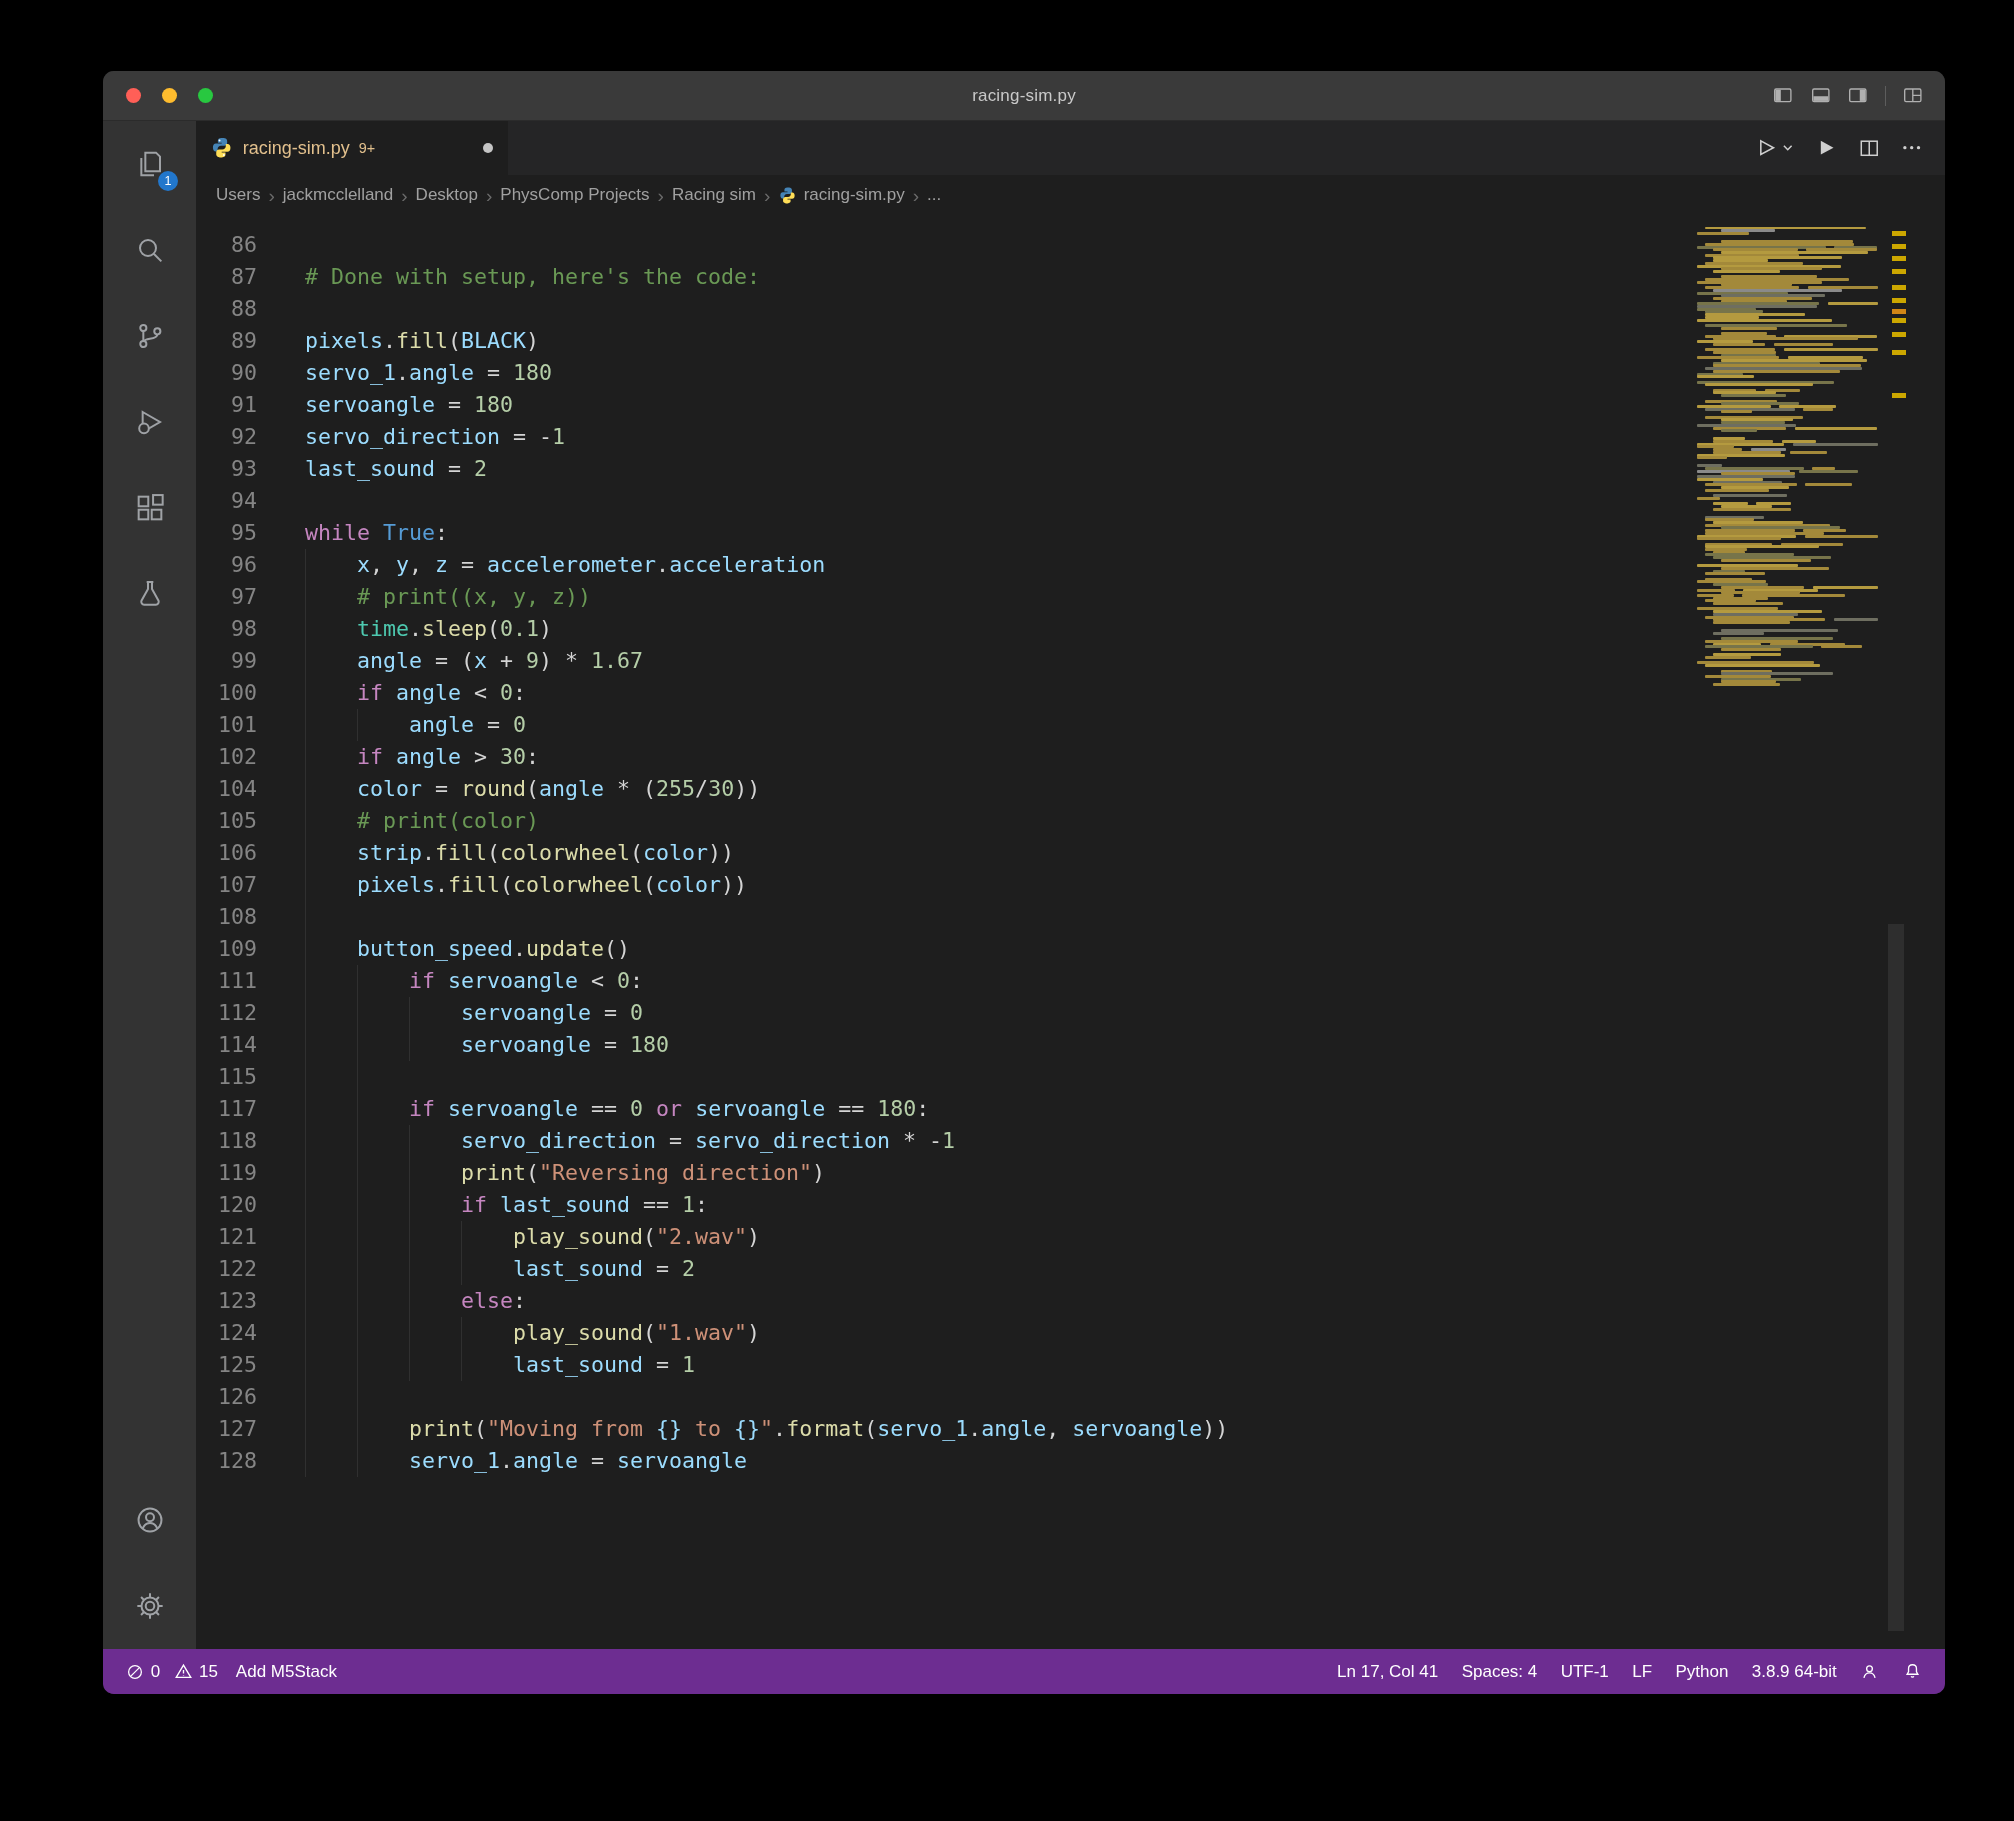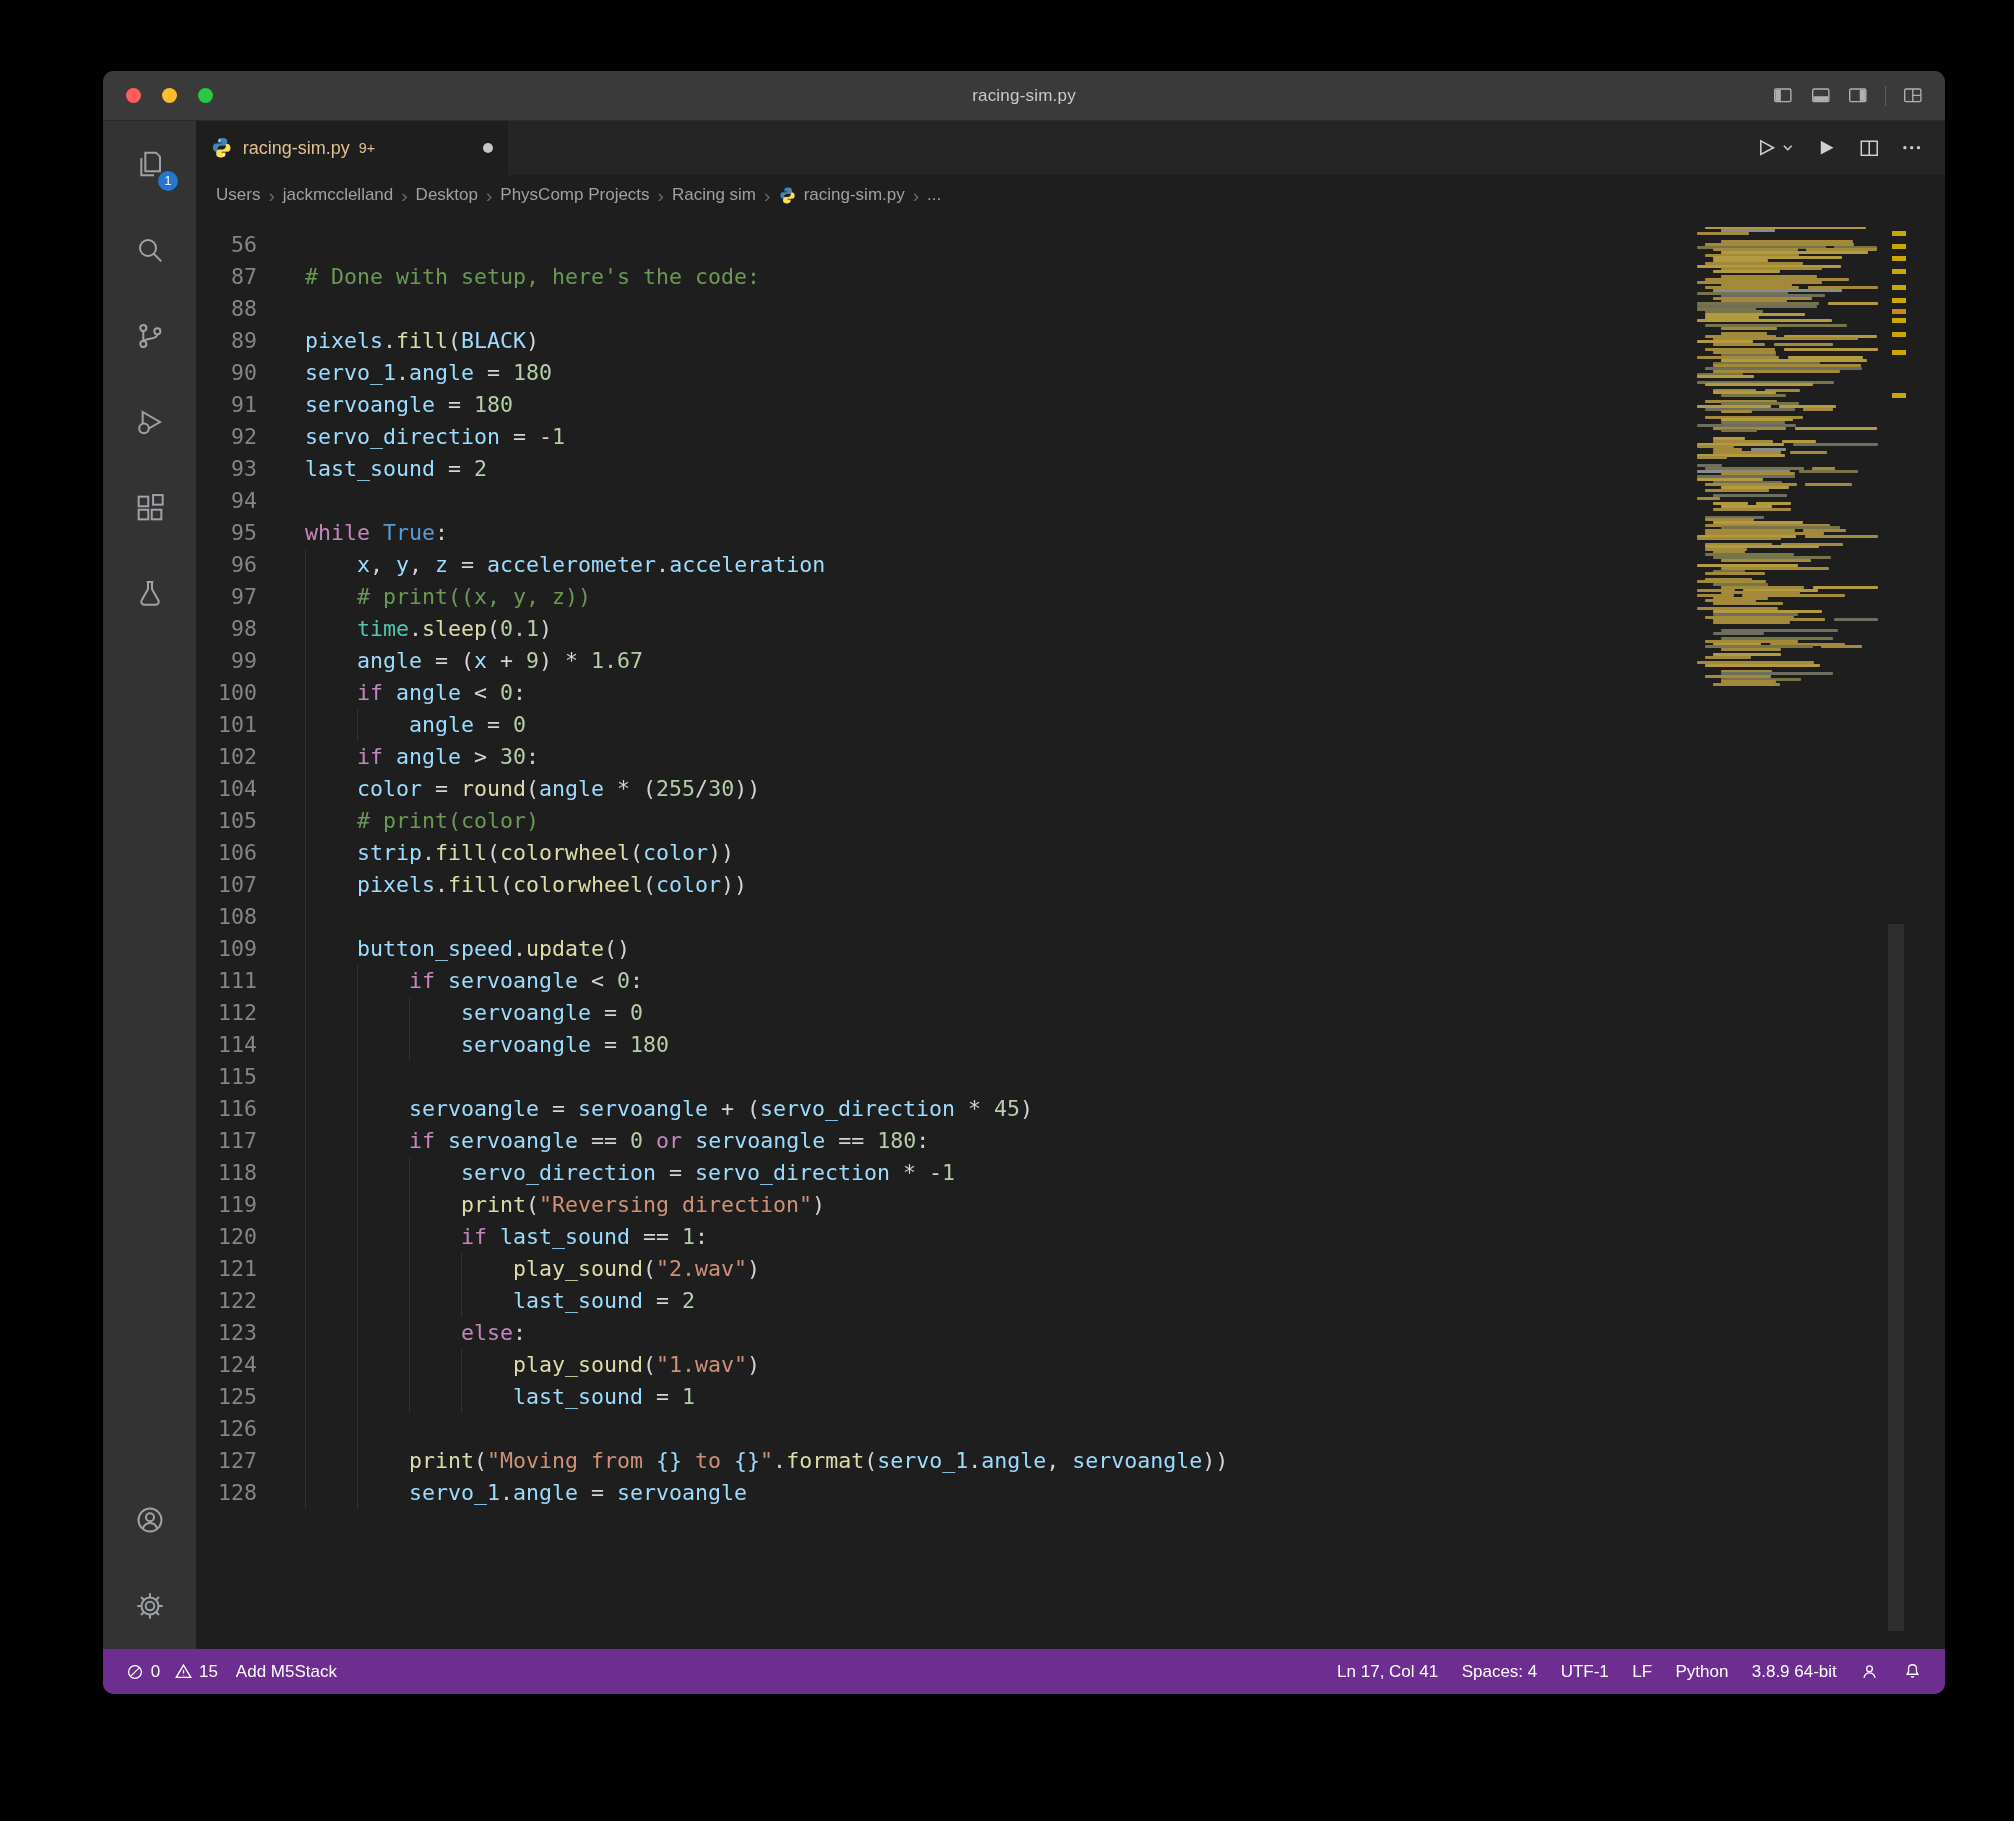--- a/index.html
+++ b/index.html
@@ -240,21 +240,21 @@
           </span>
           <span>racing-sim.py</span>
         </span>
         <span class="bc-sep">›</span>
         <span class="bc-item">...</span>
       </div>
 
       <div class="editor-area">
         <div class="code" id="code-lines">
             <div class="line">
-              <span class="ln">56</span>
+              <span class="ln">86</span>
               <span class="lc"></span>
             </div>
             <div class="line">
               <span class="ln">87</span>
               <span class="lc"><span class="tok-c"># Done with setup, here's the code:</span></span>
             </div>
             <div class="line">
               <span class="ln">88</span>
               <span class="lc"></span>
             </div>
@@ -346,24 +346,20 @@
               <span class="ln">112</span>
               <span class="lc"><span class="ig"></span><span class="ig"></span><span class="ig"></span><span class="tok-v">servoangle</span><span class="tok-p"> = </span><span class="tok-n">0</span></span>
             </div>
             <div class="line">
               <span class="ln">114</span>
               <span class="lc"><span class="ig"></span><span class="ig"></span><span class="ig"></span><span class="tok-v">servoangle</span><span class="tok-p"> = </span><span class="tok-n">180</span></span>
             </div>
             <div class="line">
               <span class="ln">115</span>
               <span class="lc"><span class="ig"></span><span class="ig"></span></span>
-            </div>
-            <div class="line">
-              <span class="ln">116</span>
-              <span class="lc"><span class="ig"></span><span class="ig"></span><span class="tok-v">servoangle</span><span class="tok-p"> = </span><span class="tok-v">servoangle</span><span class="tok-p"> + (</span><span class="tok-v">servo_direction</span><span class="tok-p"> * </span><span class="tok-n">45</span><span class="tok-p">)</span></span>
             </div>
             <div class="line">
               <span class="ln">117</span>
               <span class="lc"><span class="ig"></span><span class="ig"></span><span class="tok-k">if</span><span class="tok-p"> </span><span class="tok-v">servoangle</span><span class="tok-p"> == </span><span class="tok-n">0</span><span class="tok-p"> </span><span class="tok-k">or</span><span class="tok-p"> </span><span class="tok-v">servoangle</span><span class="tok-p"> == </span><span class="tok-n">180</span><span class="tok-p">:</span></span>
             </div>
             <div class="line">
               <span class="ln">118</span>
               <span class="lc"><span class="ig"></span><span class="ig"></span><span class="ig"></span><span class="tok-v">servo_direction</span><span class="tok-p"> = </span><span class="tok-v">servo_direction</span><span class="tok-p"> * -</span><span class="tok-n">1</span></span>
             </div>
             <div class="line">

